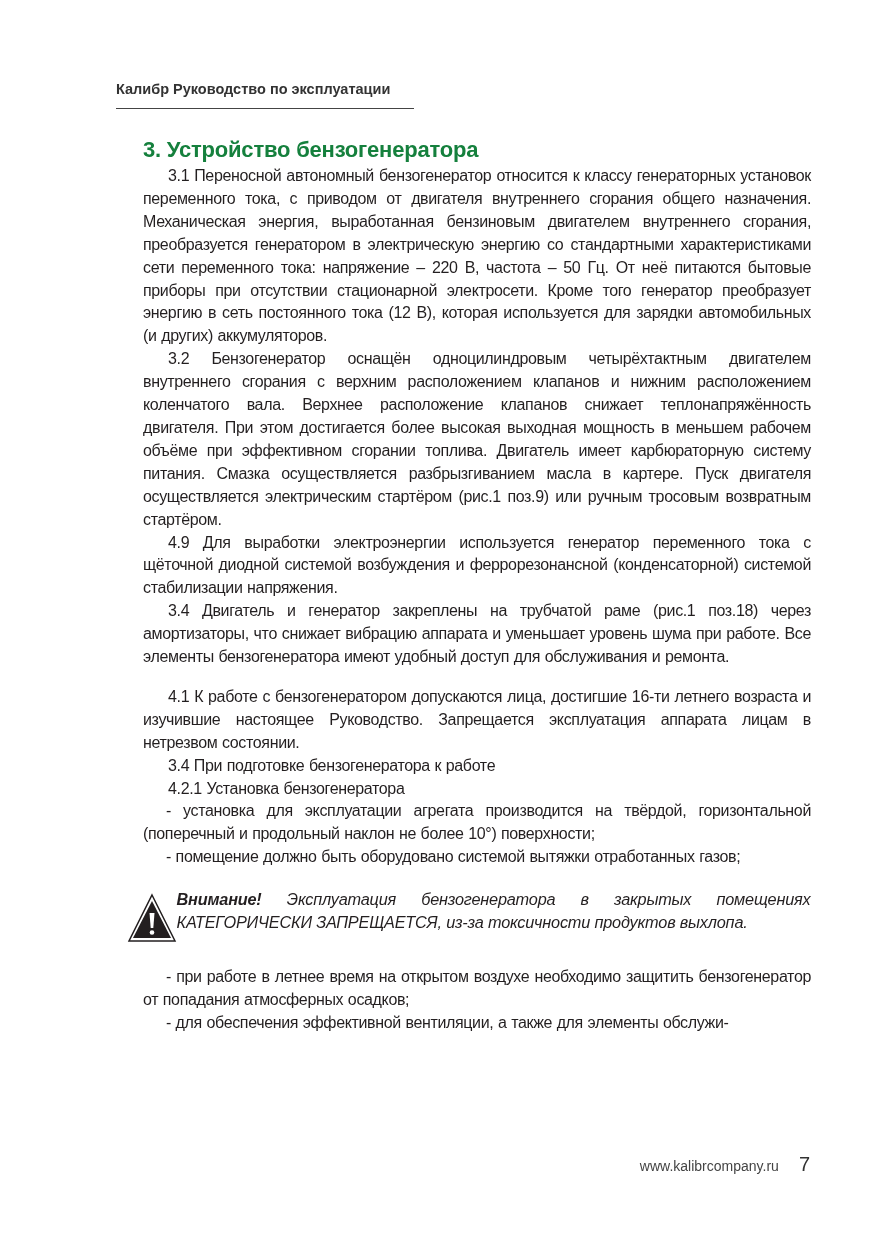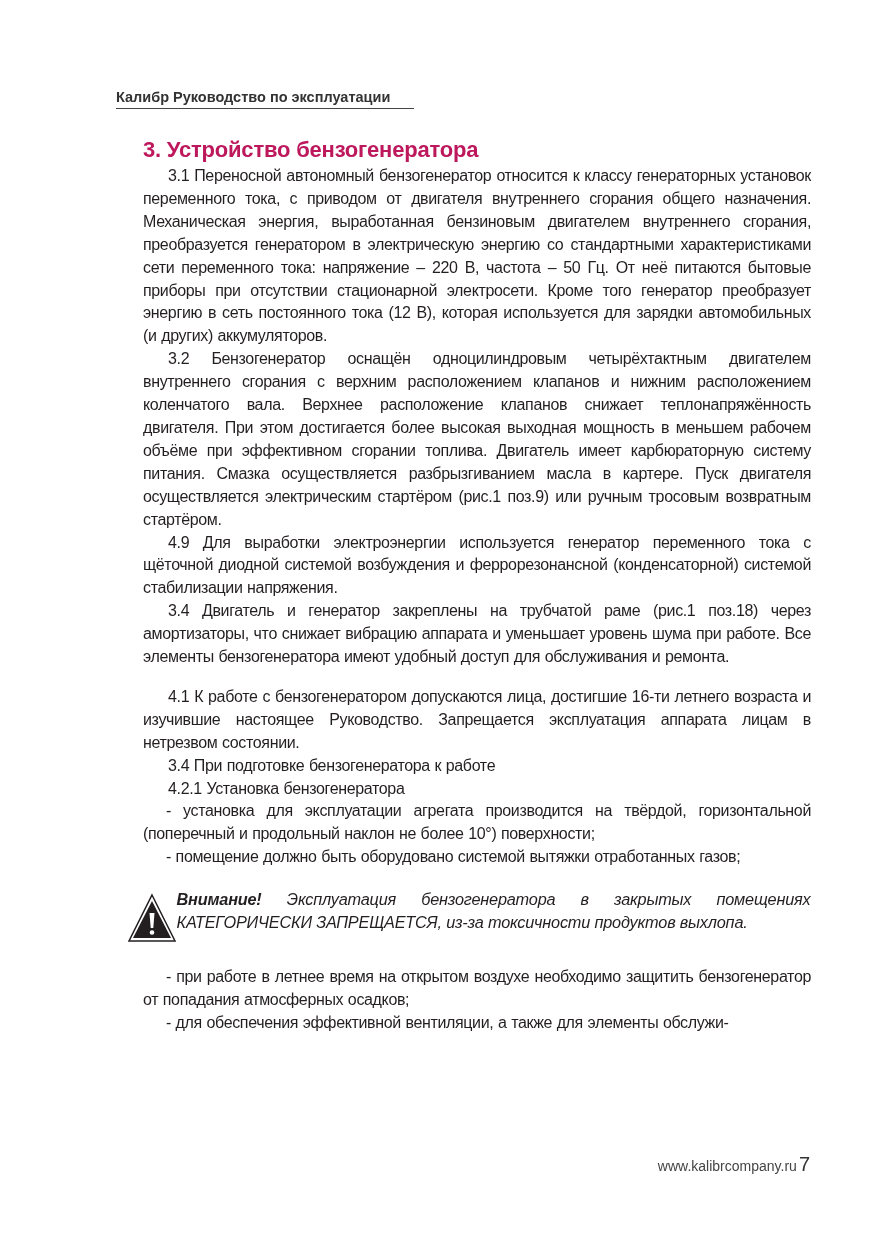--- a/index.html
+++ b/index.html
@@ -3,32 +3,32 @@
 <meta charset="utf-8">
 <style>
   html, body { margin: 0; padding: 0; background: #ffffff; }
   body {
     width: 896px; height: 1247px; position: relative; overflow: hidden;
     font-family: "Liberation Sans", sans-serif; color: #231f20;
   }
   .running-header {
     position: absolute; left: 116px; top: 81px;
     font-family: "Liberation Sans", sans-serif; font-weight: bold;
-    font-size: 14.5px; color: #333; margin-top: 8px;
+    font-size: 14.5px; color: #333;
   }
   .header-rule {
     position: absolute; left: 116px; top: 108px; width: 298px; height: 0;
     border-top: 1.5px solid #444;
   }
   .content {
     position: absolute; left: 143px; top: 135px; width: 668px;
   }
   h2 {
     margin: 0; font-family: "Liberation Sans", sans-serif; font-weight: bold;
-    font-size: 22px; line-height: 30px; color: #be185d; letter-spacing: -0.2px;
+    font-size: 22px; line-height: 30px; color: #15803d; letter-spacing: -0.2px;
     font-stretch: condensed;
   }
   p {
     margin: 0; font-size: 16px; line-height: 22.9px; text-align: justify;
     text-indent: 25px; letter-spacing: -0.35px; word-spacing: 0.5px;
     hyphens: manual;
   }
   p.dash { text-indent: 23px; }
   .section-gap { height: 17px; }
   .warning {
@@ -37,21 +37,21 @@
   }
   .warning-icon { width: 50px; height: 52px; flex: 0 0 50px; margin-top: 5px; }
   .warning-text {
     font-style: italic; font-size: 16.3px; line-height: 23px; text-align: justify;
     letter-spacing: -0.2px; text-align-last: left; width: 634px;
     text-align: justify;
   }
   .warning-text b { font-weight: bold; }
   .footer {
     position: absolute; right: 86px; top: 1153px;
-    font-size: 14px; color: #444; display: flex; align-items: baseline; gap: 2px; justify-content: space-between;
+    font-size: 14px; color: #444; display: flex; align-items: baseline; gap: 20px; justify-content: space-between;
   }
   .footer .page-number { font-size: 20px; color: #333; }
 </style>
 </head>
 <body>
 
 <div class="running-header">Калибр Руководство по эксплуатации</div>
 <div class="header-rule"></div>
 
 <div class="content">

